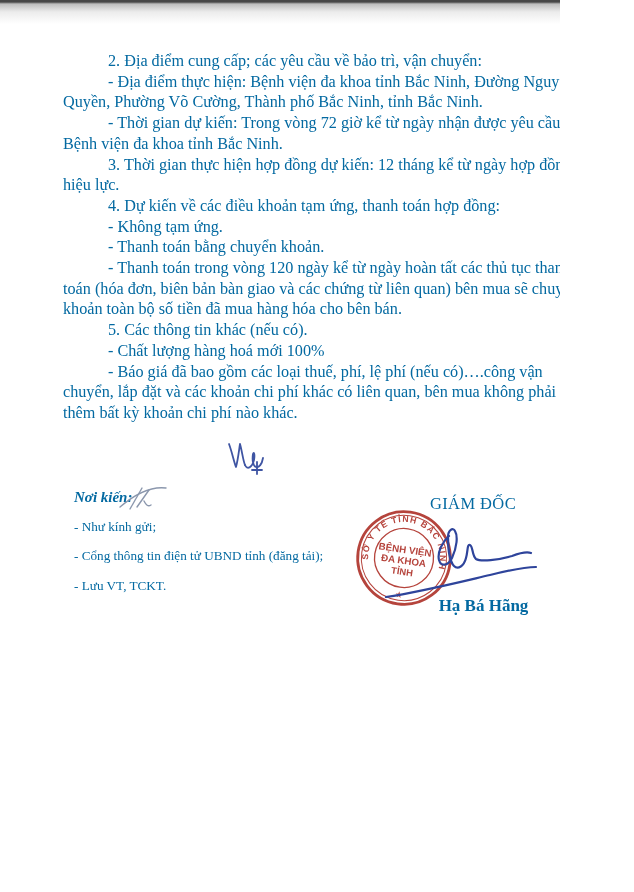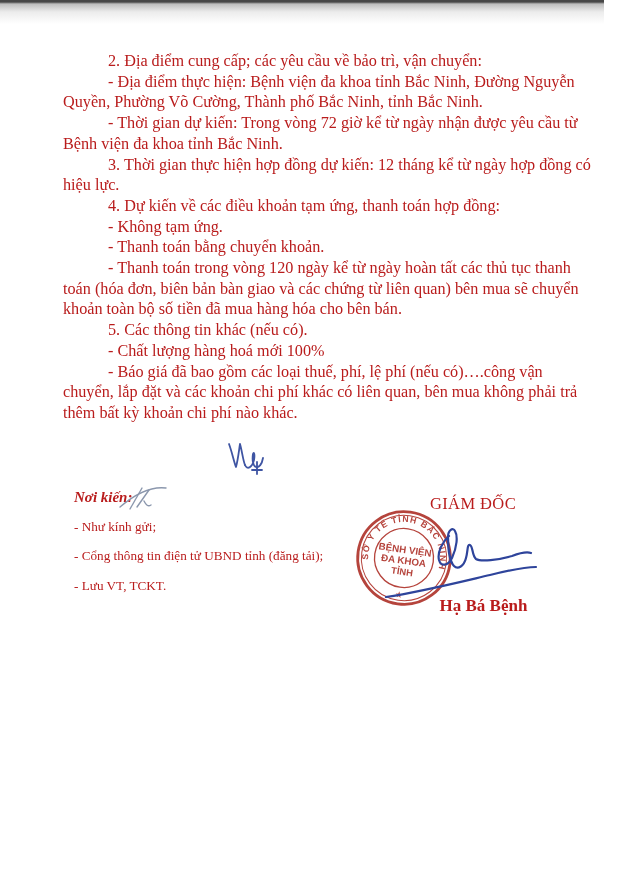--- a/index.html
+++ b/index.html
@@ -1,18 +1,18 @@
 <!DOCTYPE html>
 <html><head>
 <meta charset="utf-8">
 <style>
   html,body { margin:0; padding:0; background:#ffffff; }
   .page {
     position:relative; width:560px; height:892px; background:#ffffff;
-    font-family:"Liberation Serif", serif; color:#b91c1c; overflow:hidden;padding-left:44px;
+    font-family:"Liberation Serif", serif; color:#0369a1; overflow:hidden;
   }
   .top-shade {
     position:absolute; top:0; left:0; right:0; height:26px;
     background:linear-gradient(to bottom,#474747 0px,#474747 2px,#bdbdbd 4px,#ececec 12px,#ffffff 24px);
   }
   .doc-body { position:absolute; top:51px; left:63px; width:531px; font-size:16.2px; line-height:20.7px; }
   .doc-body p { margin:0; text-indent:45px; }
   .recipients { position:absolute; left:74px; top:489px; width:330px; }
   .recipients-heading { font-size:15px; font-weight:bold; font-style:italic; margin:0 0 3px 0; }
   .recipients-item { font-size:13.2px; line-height:16.3px; white-space:nowrap;margin-top:13px; }
@@ -91,15 +91,15 @@
     </g>
   </svg>
 
   <svg class="sig-svg" width="190" height="110" viewBox="0 0 190 110">
     <g fill="none" stroke-linecap="round" stroke-linejoin="round" stroke-width="2.2" stroke="#2e449b">
       <path d="M 74 31 C 68 36 62 47 64 55 C 66 62 73 61 77 53 C 82 42 83 31 80 26 C 78 22 73 25 73 32 C 73 44 75 57 79 61 C 83 65 89 61 91 53 C 93 46 92 39 95 40 C 98 41 97 51 101 54 C 106 57 123 55 137 51 C 145 48 153 47 156 48"></path>
       <path d="M 11 92 C 45 87 85 77 115 70 C 135 65 153 62 161 62"></path>
     </g>
   </svg>
 
-  <div class="signer-name">Hạ Bá Bệnh</div>
+  <div class="signer-name">Hạ Bá Hãng</div>
 
 </div>
 
 </body></html>

